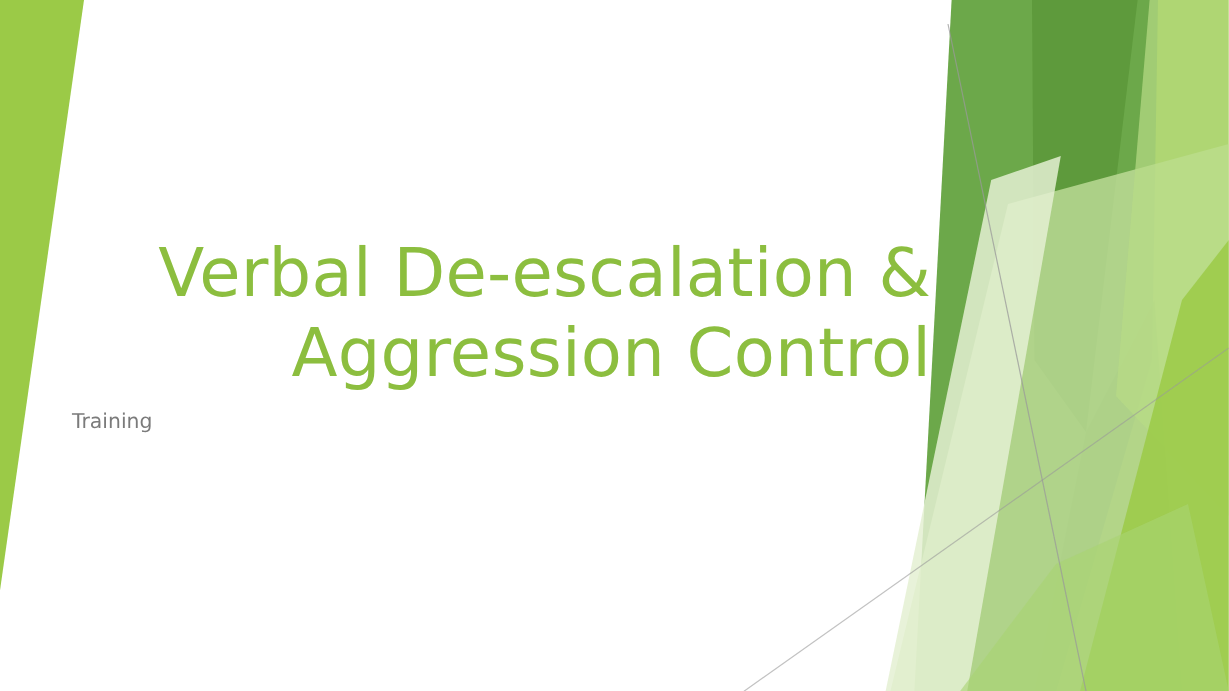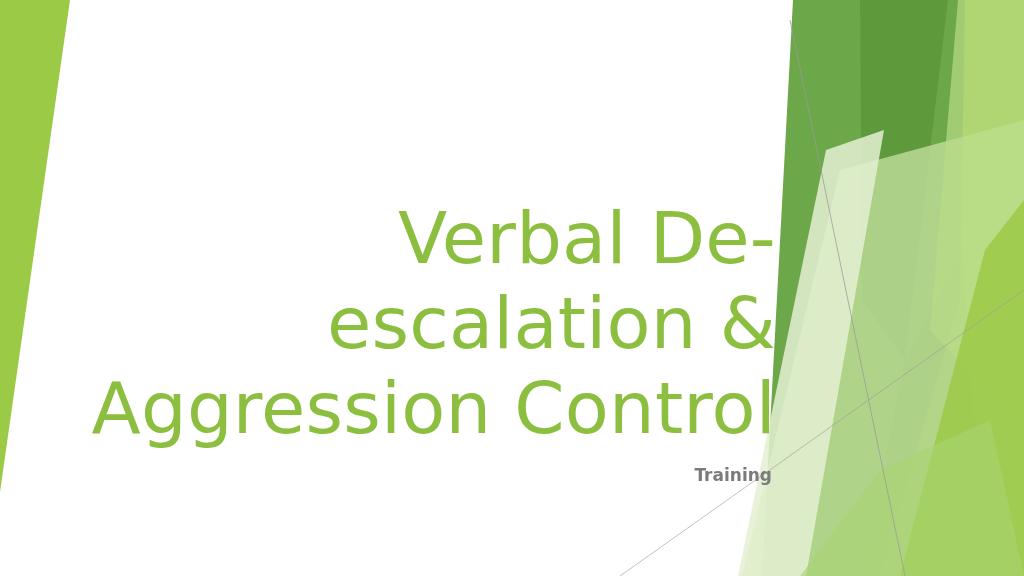--- a/index.html
+++ b/index.html
@@ -27,35 +27,35 @@
     position: absolute;
     left: 60px;
     top: 196px;
     width: 716px;
     text-align: right;
   }
   #slide-title {
     margin: 0;
     font-family: "DejaVu Sans", sans-serif;
     font-weight: 400;
-    font-size: 72px;
+    font-size: 56px;
     line-height: 1.18;
     letter-spacing: 0.2px;
     color: #8CBE3F;
     text-align: right;
     white-space: pre-line;
   }
   #slide-subtitle {
     margin: 14px 4px 0 0;
     font-family: "DejaVu Sans", sans-serif;
-    font-weight: 700;
+    font-weight: 400;
     font-size: 17px;
     line-height: 1.2;
     color: #7B7B7B;
-    text-align: right;
+    text-align: left;
   }
 </style>
 </head>
 <body>
 
 <div id="slide">
 
   <svg id="deco-svg" viewBox="0 0 1024 576" preserveAspectRatio="none">
 
     <polygon points="0,0 70,0 0,492" fill="#9BCA47"></polygon>

